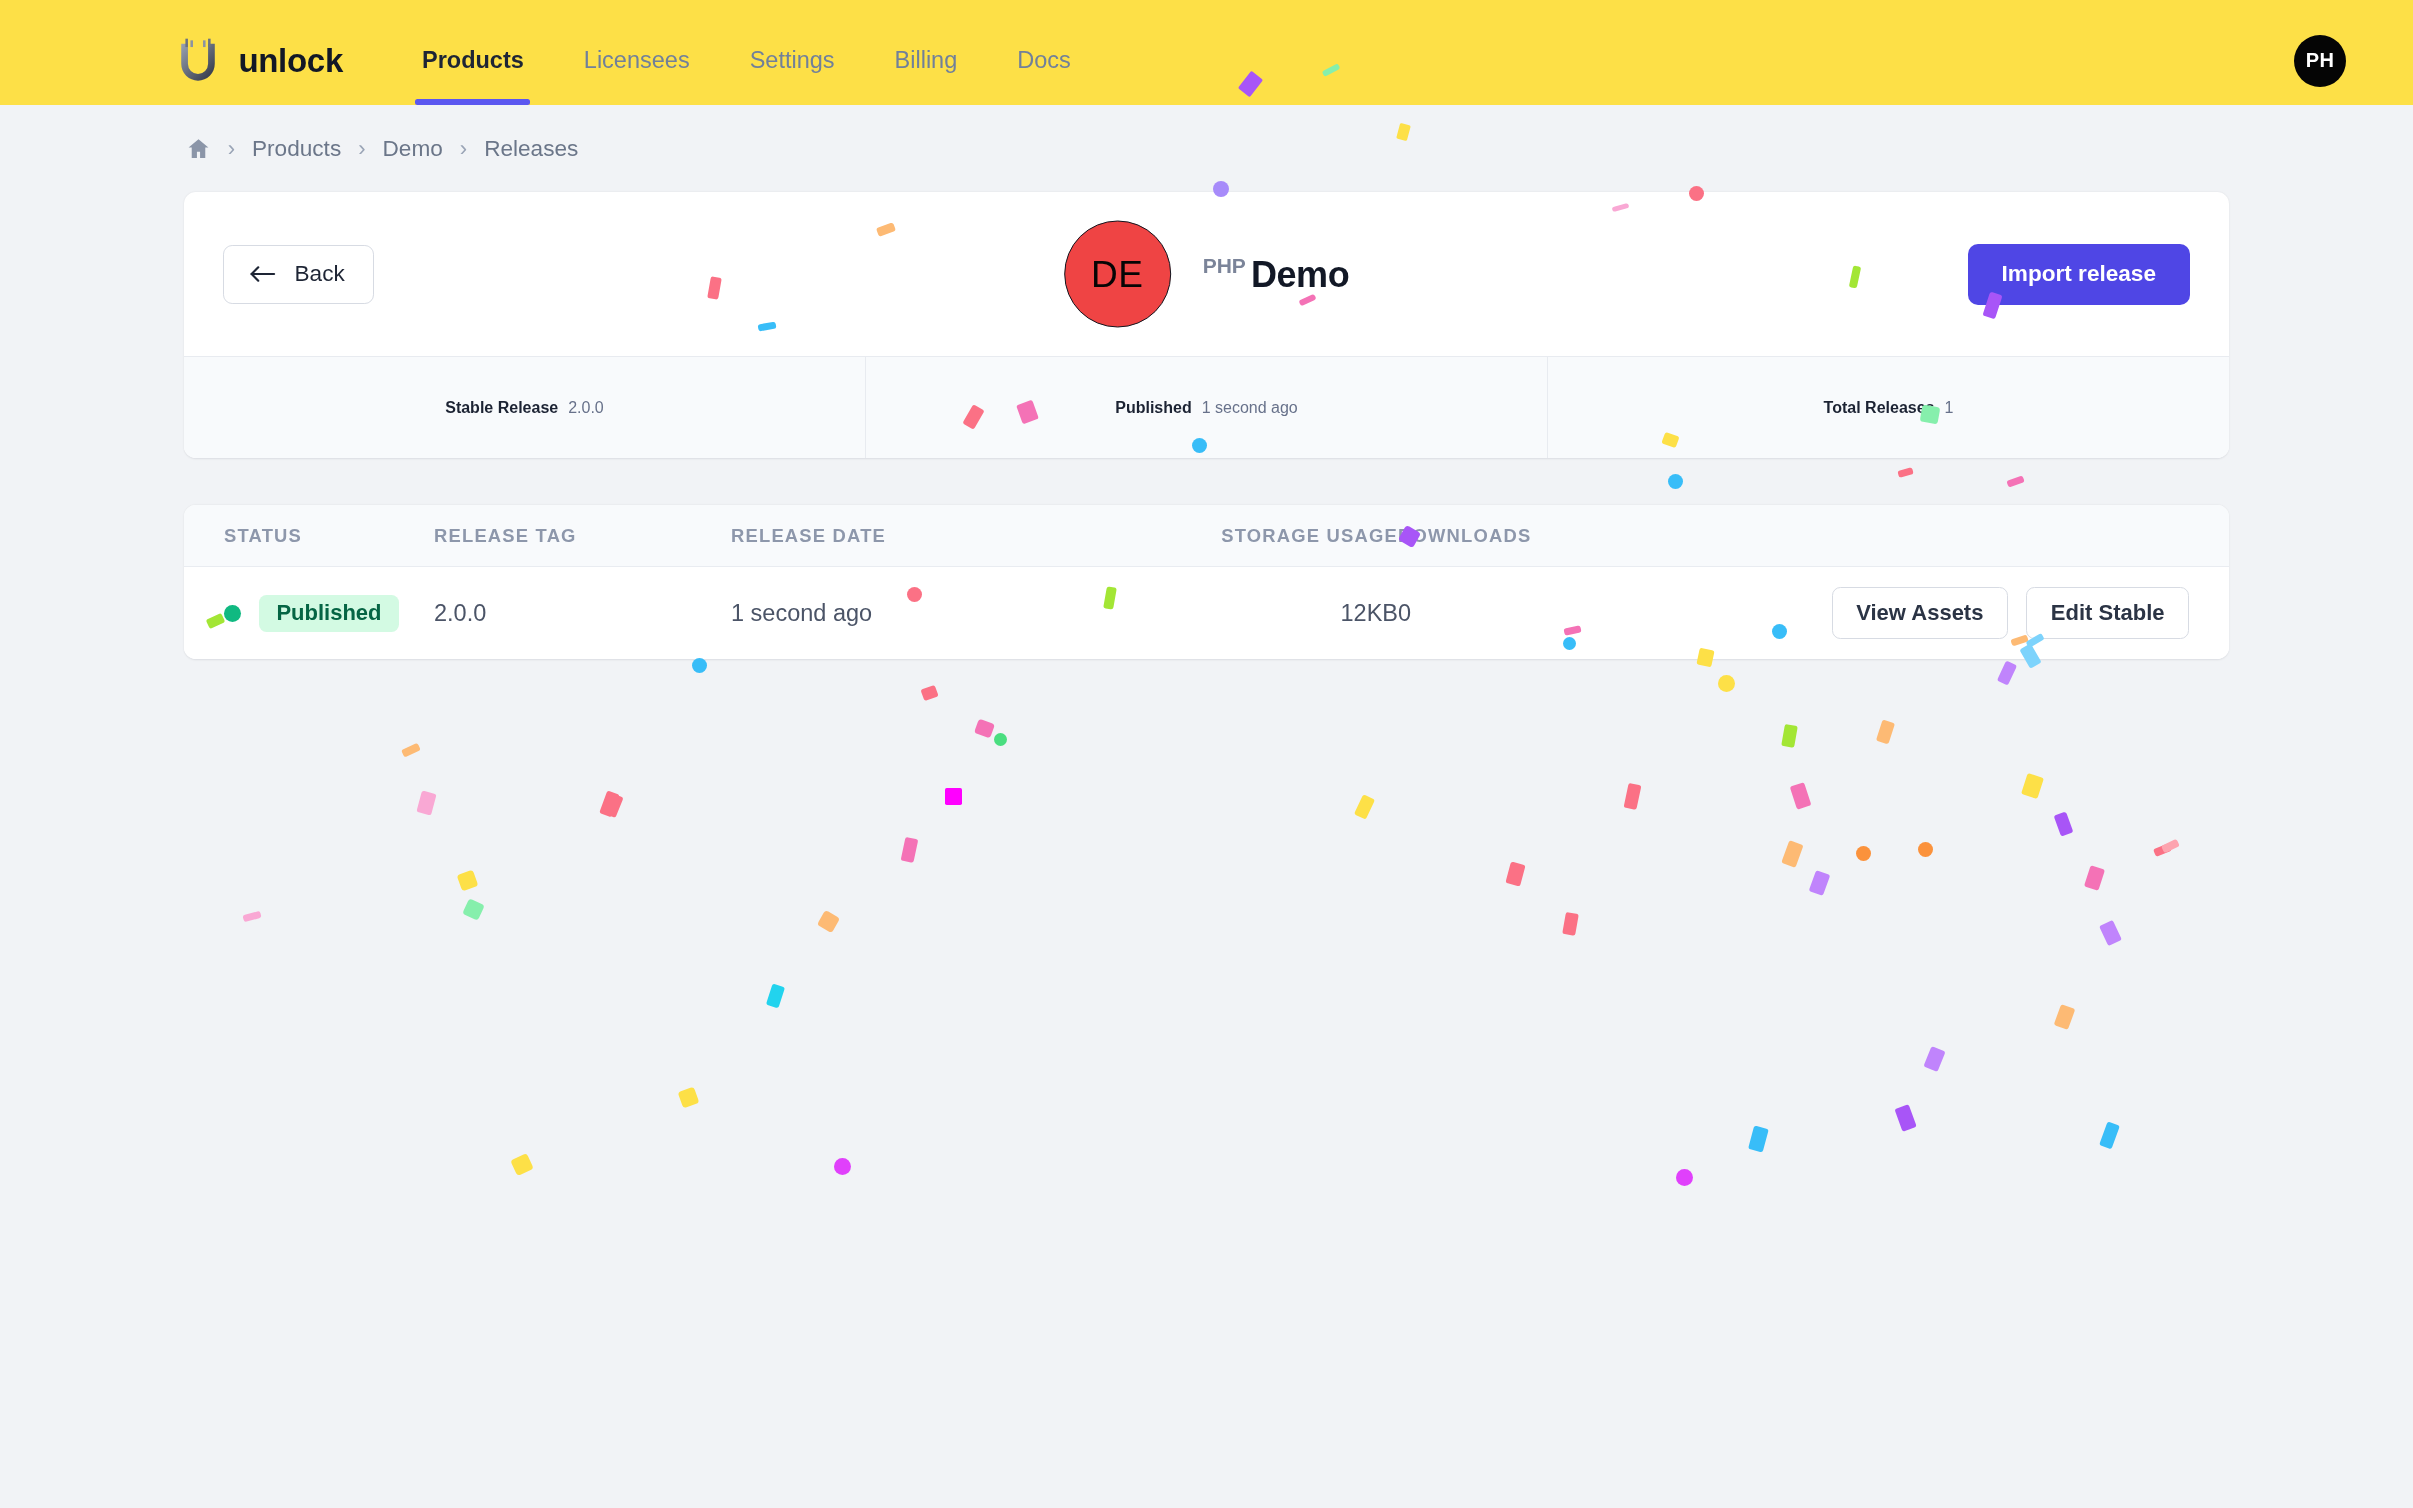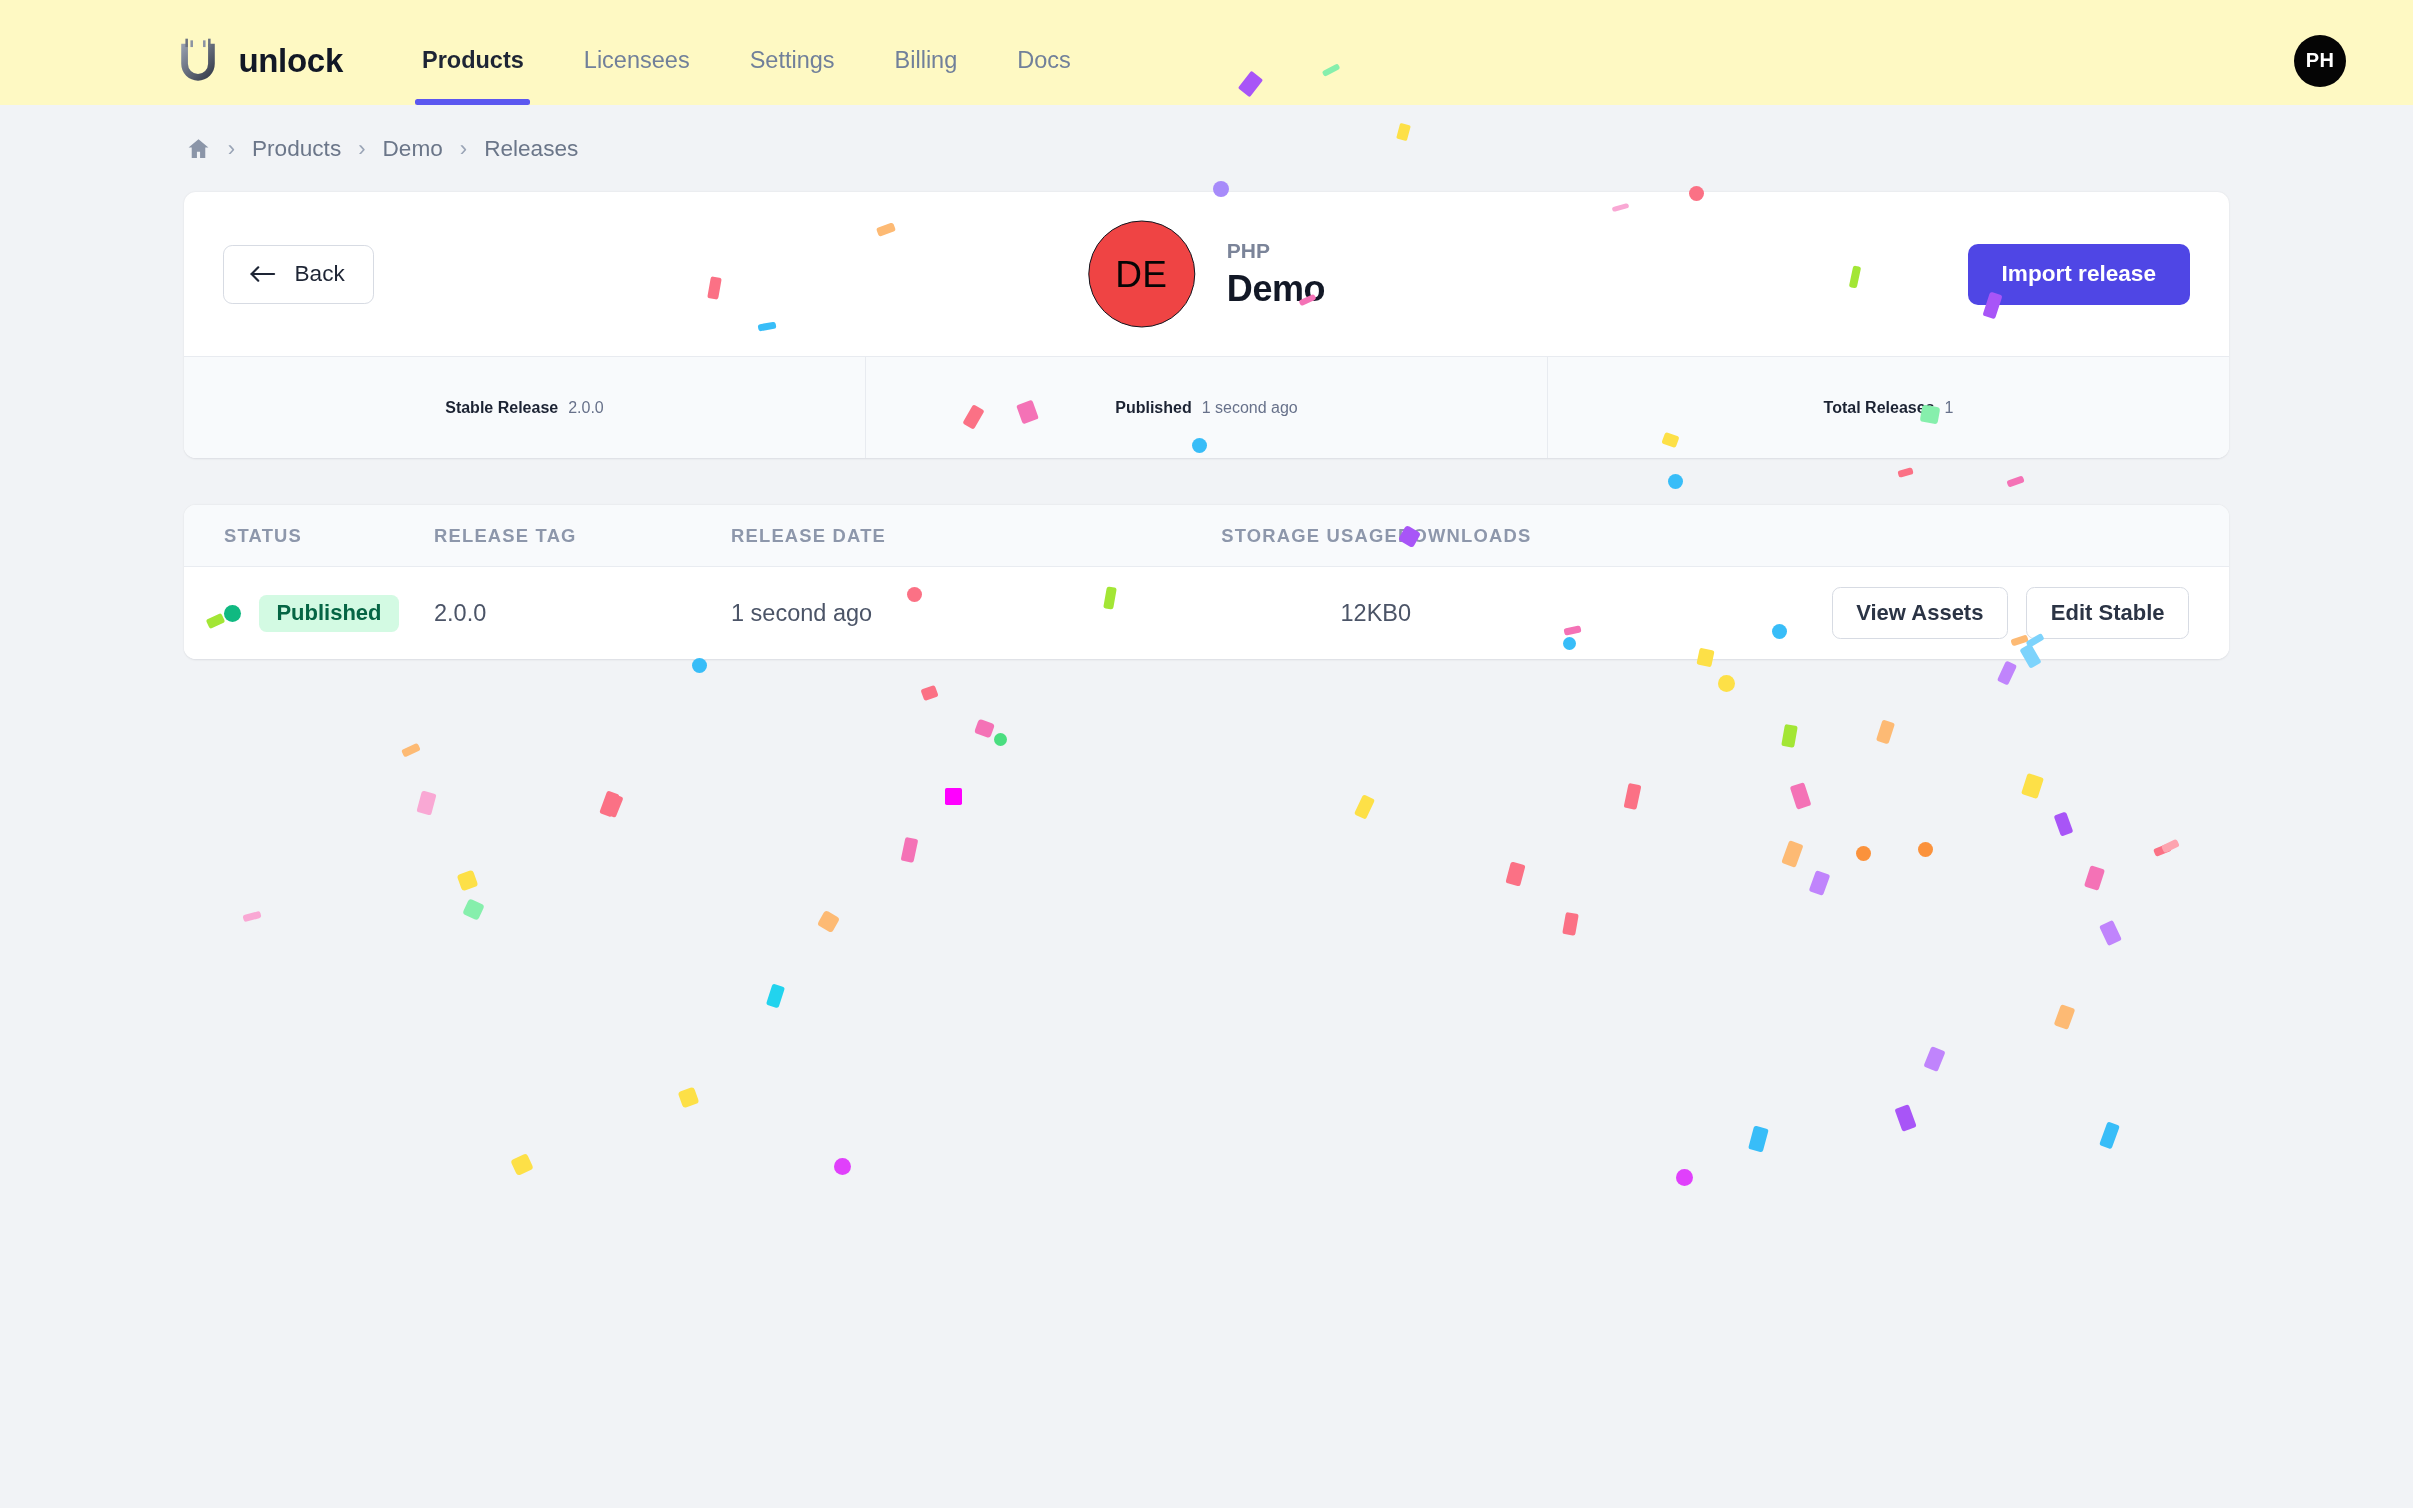--- a/index.html
+++ b/index.html
@@ -9,21 +9,21 @@
     background: #f1f3f6;
     font-family: "Liberation Sans", sans-serif;
     -webkit-font-smoothing: antialiased;
     overflow: hidden;
   }
 
   
   .topbar {
     position: relative;
     height: 105px;
-    background: #fef9c3;
+    background: #fde047;
     display: flex;
     align-items: center;
     padding: 16px 67px 0 176px;
     z-index: 5;
   }
   .brand { display: flex; align-items: center; gap: 18.4px; margin-right: 49px; }
   .brand-logo { width: 44px; height: 47px; display: block; }
   .brand-name {
     font-size: 33px;
     font-weight: 700;
@@ -134,21 +134,21 @@
     border-radius: 50%;
     border: 1.7px solid #11161f;
     display: flex;
     align-items: center;
     justify-content: center;
     font-size: 37px;
     color: #050505;
     letter-spacing: 0.4px;
     background: #ef4444;
   }
-  .prod-meta { display: flex; flex-direction: column; gap: 5px; }
+  .prod-meta { display: flex; flex-direction: row; gap: 5px; }
   .prod-kind { font-size: 21px; color: #7b8499; font-weight: 600; }
   .prod-title { font-size: 36px; font-weight: 700; color: #121826; letter-spacing: -0.4px; }
 
   .btn-primary {
     margin-left: auto;
     background: #4f46e5;
     border: none;
     border-radius: 10px;
     color: #fff;
     font-size: 22.6px;

